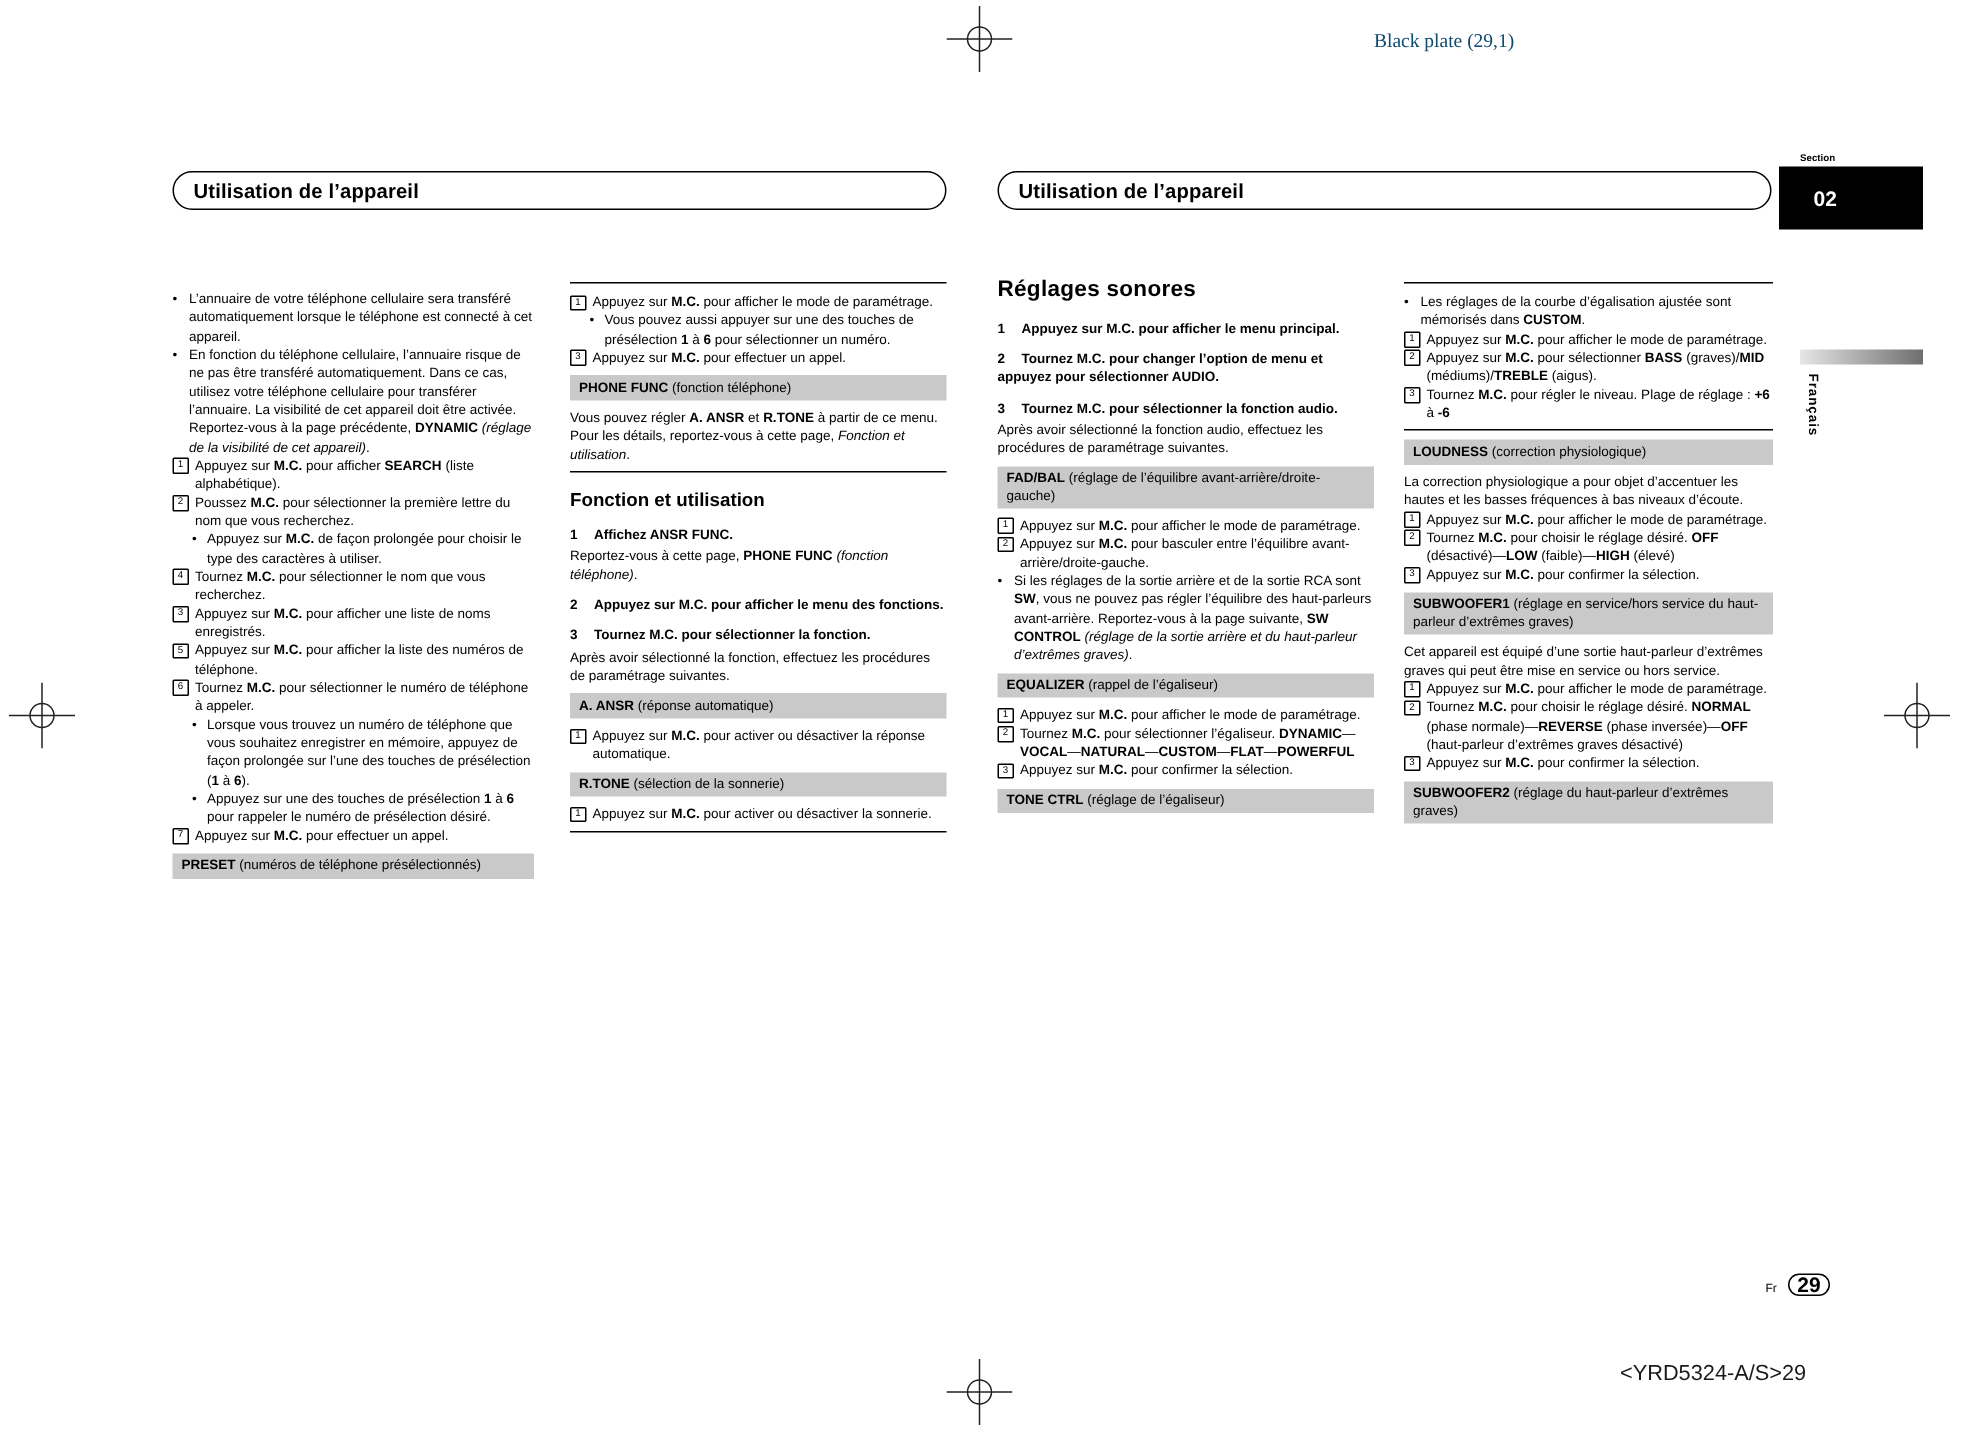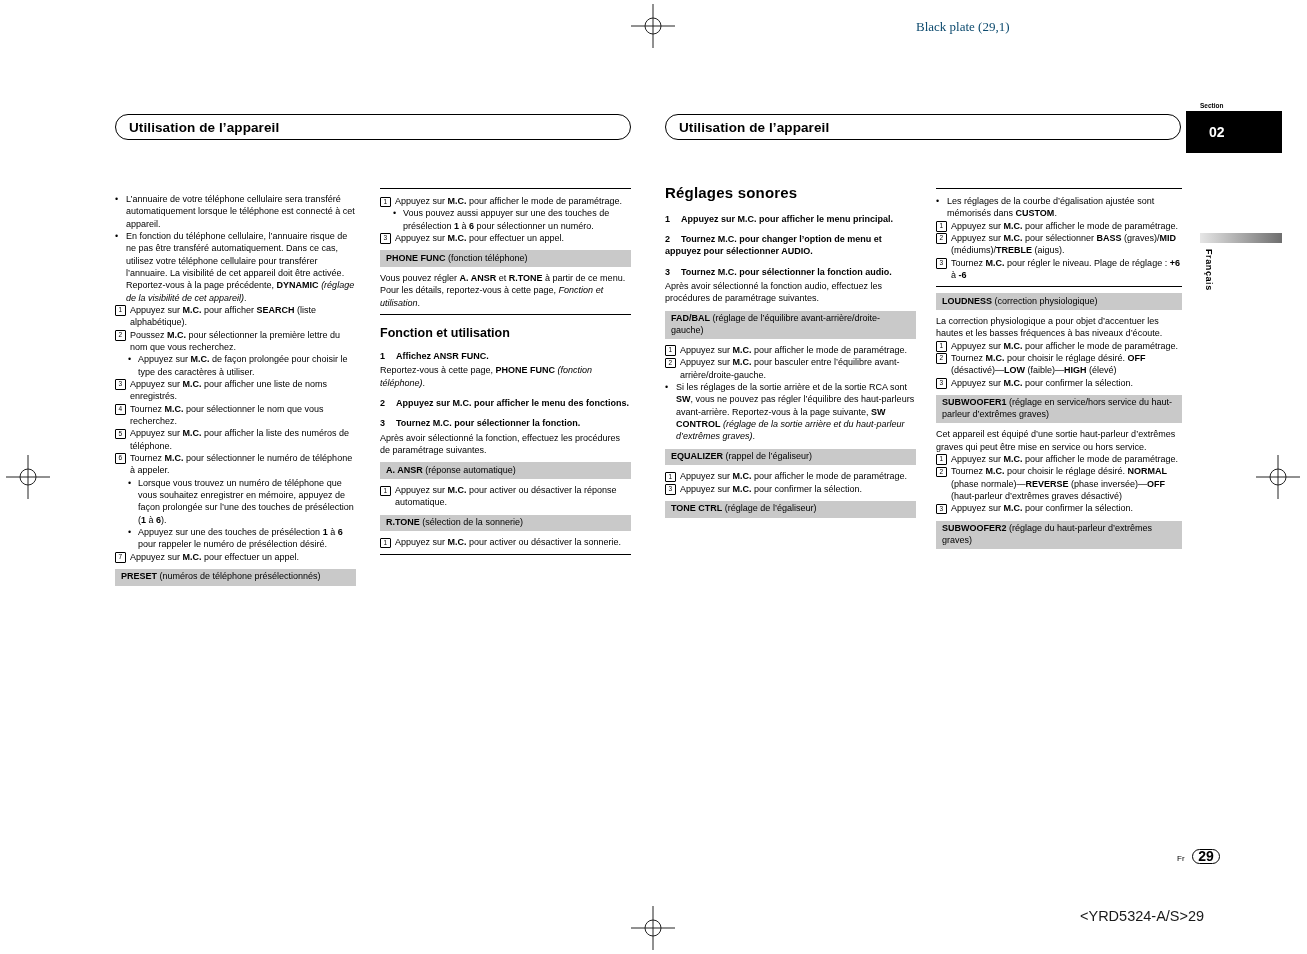--- a/index.html
+++ b/index.html
@@ -118,26 +118,26 @@
       </div>
       <div class="blk step">
         <span class="mark">2</span>
         <span class="txt">Poussez <b>M.C.</b> pour sélectionner la première lettre du nom que vous recherchez.</span>
       </div>
       <div class="blk sub">
         <span class="mark">•</span>
         <span class="txt">Appuyez sur <b>M.C.</b> de façon prolongée pour choisir le type des caractères à utiliser.</span>
       </div>
       <div class="blk step">
-        <span class="mark">3</span>
-        <span class="txt">Appuyez sur <b>M.C.</b> pour afficher une liste de noms enregistrés.</span>
-      </div>
-      <div class="blk step">
         <span class="mark">4</span>
         <span class="txt">Tournez <b>M.C.</b> pour sélectionner le nom que vous recherchez.</span>
+      </div>
+      <div class="blk step">
+        <span class="mark">3</span>
+        <span class="txt">Appuyez sur <b>M.C.</b> pour afficher une liste de noms enregistrés.</span>
       </div>
       <div class="blk step">
         <span class="mark">5</span>
         <span class="txt">Appuyez sur <b>M.C.</b> pour afficher la liste des numéros de téléphone.</span>
       </div>
       <div class="blk step">
         <span class="mark">6</span>
         <span class="txt">Tournez <b>M.C.</b> pour sélectionner le numéro de téléphone à appeler.</span>
       </div>
       <div class="blk sub">
@@ -207,20 +207,24 @@
       <div class="blk bullet">
         <span class="mark">•</span>
         <span class="txt">Si les réglages de la sortie arrière et de la sortie RCA sont <b>SW</b>, vous ne pouvez pas régler l’équilibre des haut-parleurs avant-arrière. Reportez-vous à la page suivante, <b>SW CONTROL</b> <i>(réglage de la sortie arrière et du haut-parleur d’extrêmes graves)</i>.</span>
       </div>
       <div class="blk gray"><b>EQUALIZER</b> (rappel de l’égaliseur)</div>
       <div class="blk step">
         <span class="mark">1</span>
         <span class="txt">Appuyez sur <b>M.C.</b> pour afficher le mode de paramétrage.</span>
       </div>
       <div class="blk step">
+        <span class="mark">2</span>
+        <span class="txt">Tournez <b>M.C.</b> pour sélectionner l’égaliseur. <b>DYNAMIC</b>—<b>VOCAL</b>—<b>NATURAL</b>—<b>CUSTOM</b>—<b>FLAT</b>—<b>POWERFUL</b></span>
+      </div>
+      <div class="blk step">
         <span class="mark">3</span>
         <span class="txt">Appuyez sur <b>M.C.</b> pour confirmer la sélection.</span>
       </div>
       <div class="blk gray"><b>TONE CTRL</b> (réglage de l’égaliseur)</div>
     </div>
   <div class="col col4">
       <div class="blk rule"></div>
       <div class="blk bullet">
         <span class="mark">•</span>
         <span class="txt">Les réglages de la courbe d’égalisation ajustée sont mémorisés dans <b>CUSTOM</b>.</span>

